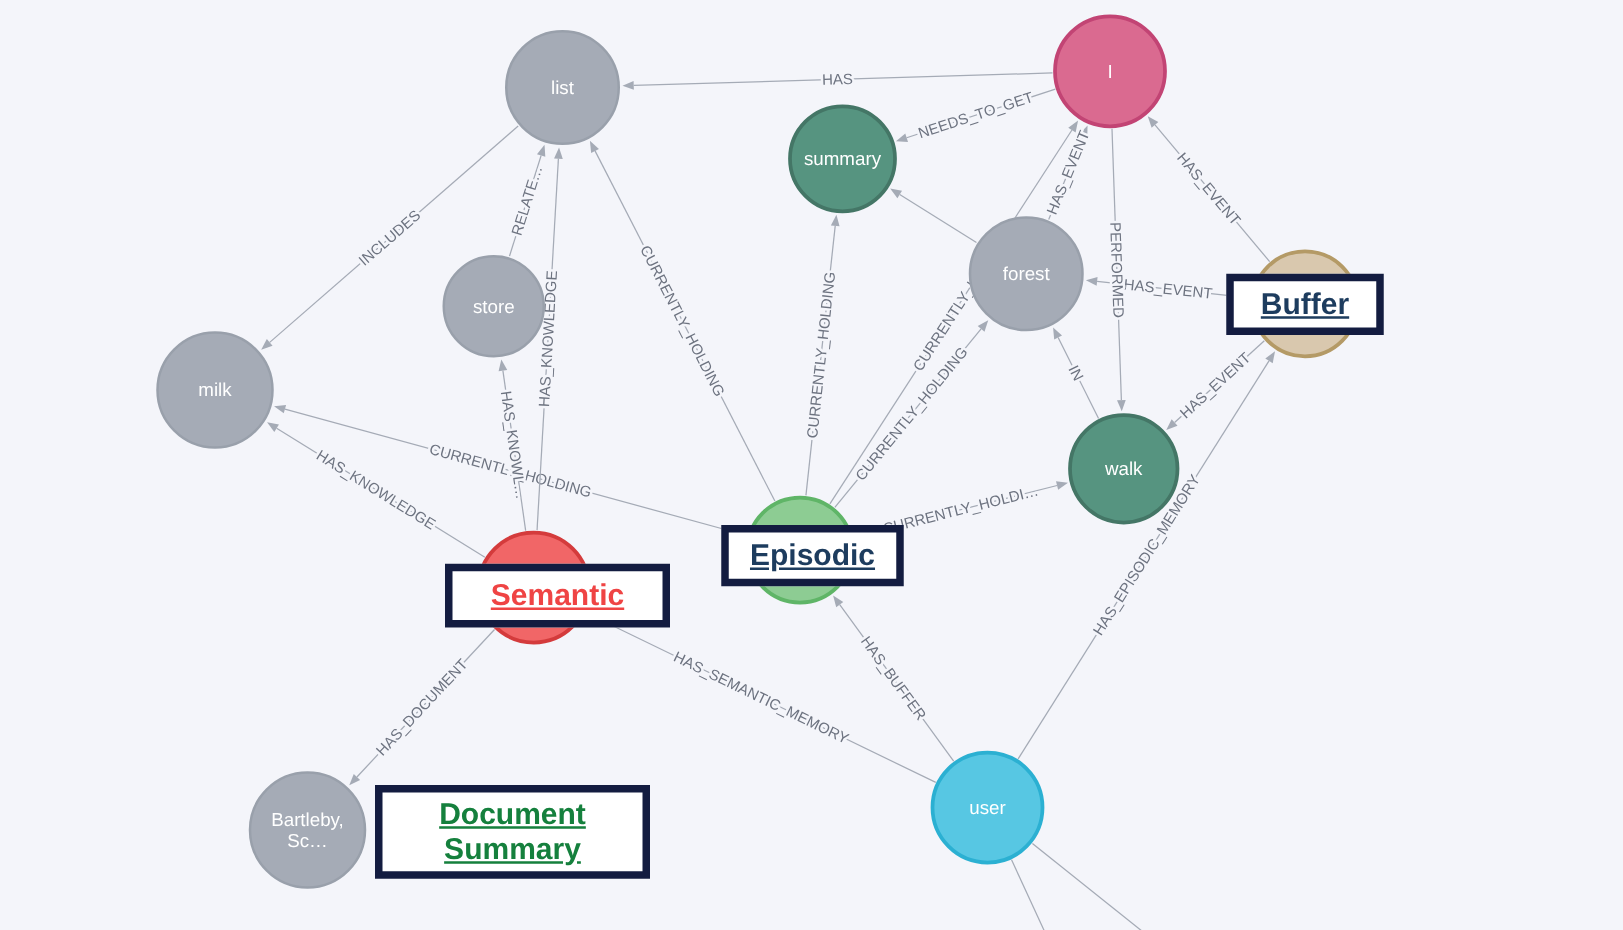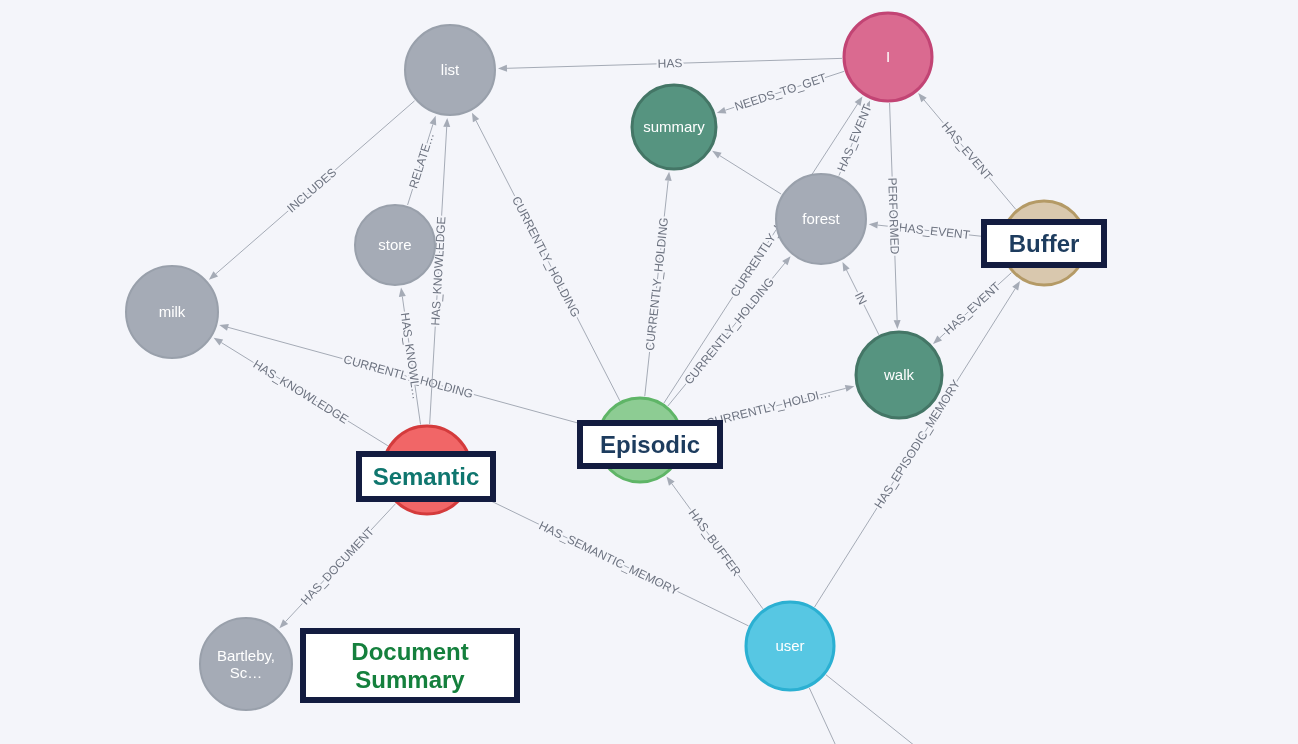--- a/index.html
+++ b/index.html
@@ -35,20 +35,21 @@
     color:#1d3c5e;
     font-weight:700;
     font-size:24px;
     line-height:1.15;
     display:flex;
     flex-direction:column;
     align-items:center;
     justify-content:center;
     text-align:center;
     font-family:"Liberation Sans",sans-serif;
+    text-decoration:underline;
   }
 </style>
 </head>
 <body>
 
 <div class="stage" id="stage" style="background: rgb(244, 245, 250);">
   <svg id="graph" width="1298" height="744" viewBox="0 0 1298 744">
       <g>
         <line x1="842.0202478772851" y1="58.364695839258665" x2="506.97491023901637" y2="68.3089638513534" stroke="#a5abb6" class="edge-line"></line>
         <polygon points="497.9788717802243,68.57596955903443 506.8710746860293,64.81050445071205 507.0787457920034,71.80742325199475" fill="#a5abb6"></polygon>
@@ -220,21 +221,21 @@
         <text class="node-label" fill="#ffffff"><tspan x="246" y="660.5">Bartleby,</tspan><tspan x="246" y="677.5">Sc…</tspan></text>
       </g>
     </svg>
   <div id="annotations">
       <div class="annotation" style="left: 981px; top: 219px; width: 126px; height: 49px; border-color: rgb(19, 28, 64); color: rgb(29, 60, 94); background: rgb(255, 255, 255);">
         <span>Buffer</span>
       </div>
       <div class="annotation" style="left: 577px; top: 420px; width: 146px; height: 49px; border-color: rgb(19, 28, 64); color: rgb(29, 60, 94); background: rgb(255, 255, 255); text-align: right;">
         <span>Episodic</span>
       </div>
-      <div class="annotation" style="left: 356px; top: 451px; width: 140px; height: 51px; border-color: rgb(19, 28, 64); color: #0f766e; background: rgb(255, 255, 255);">
+      <div class="annotation" style="left: 356px; top: 451px; width: 180px; height: 51px; border-color: rgb(19, 28, 64); color: #ef4444; background: rgb(255, 255, 255);">
         <span>Semantic</span>
       </div>
       <div class="annotation" style="left: 300px; top: 628px; width: 220px; height: 75px; border-color: rgb(19, 28, 64); color: #15803d; background: rgb(255, 255, 255);">
         <span>Document</span>
         <span>Summary</span>
       </div>
     </div>
 </div>
 
 </body></html>

